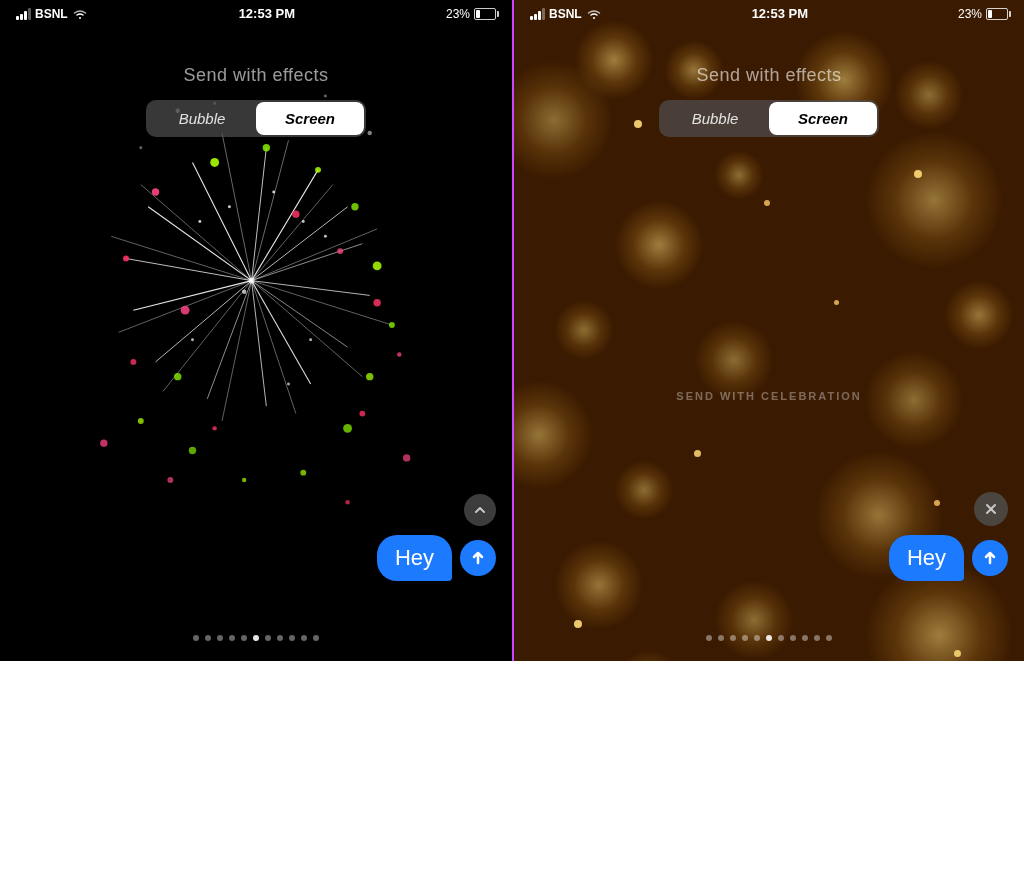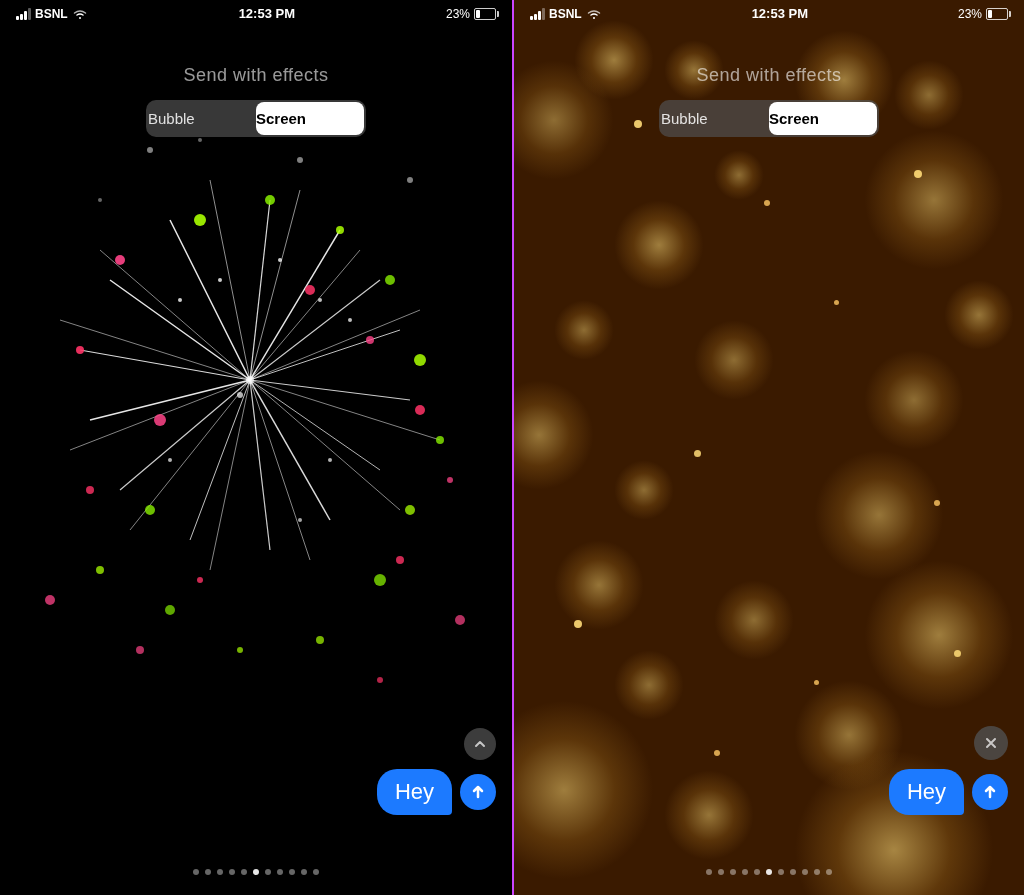--- a/index.html
+++ b/index.html
@@ -6,21 +6,21 @@
     body {
       width: 1024px;
       height: 895px;
       display: flex;
       font-family: -apple-system, 'Helvetica Neue', sans-serif;
       overflow: hidden;
     }
 
     .phone-screen {
       width: 512px;
-      height: 895px;
+      height: 661px;
       position: relative;
       overflow: hidden;
     }
 
     
     .screen-left {
       background: #000;
     }
 
     
@@ -129,26 +129,27 @@
       background: rgba(80,80,80,0.7);
       border-radius: 10px;
       padding: 2px;
       z-index: 10;
       width: 220px;
     }
 
     .tab-btn {
       flex: 1;
       padding: 8px 0;
-      text-align: left;
+      text-align: center;
       font-size: 15px;
       font-weight: 500;
       border-radius: 8px;
       cursor: pointer;
       color: #fff;
+      font-style: italic;
     }
 
     .tab-btn.active {
       background: #fff;
       color: #000;
       font-weight: 600;
     }
 
     .tab-btn.inactive {
       color: rgba(255,255,255,0.85);
@@ -507,20 +508,21 @@
     </div>
   </div>
 
   <div class="effects-header">Send with effects</div>
 
   <div class="tab-selector">
     <div class="tab-btn inactive">Bubble</div>
     <div class="tab-btn active">Screen</div>
   </div>
 
+  <div class="celebration-label">SEND WITH CELEBRATION</div>
 
   <div class="message-area" style="bottom:80px; right:16px; position:absolute; display:flex; align-items:center; gap:8px; z-index:10;">
     <div class="message-bubble">Hey</div>
     <div class="send-btn">
       <svg viewBox="0 0 18 18" fill="none" xmlns="http://www.w3.org/2000/svg">
         <path d="M9 14 L9 4 M5 8 L9 4 L13 8" stroke="white" stroke-width="2.5" stroke-linecap="round" stroke-linejoin="round"></path>
       </svg>
     </div>
   </div>
 

